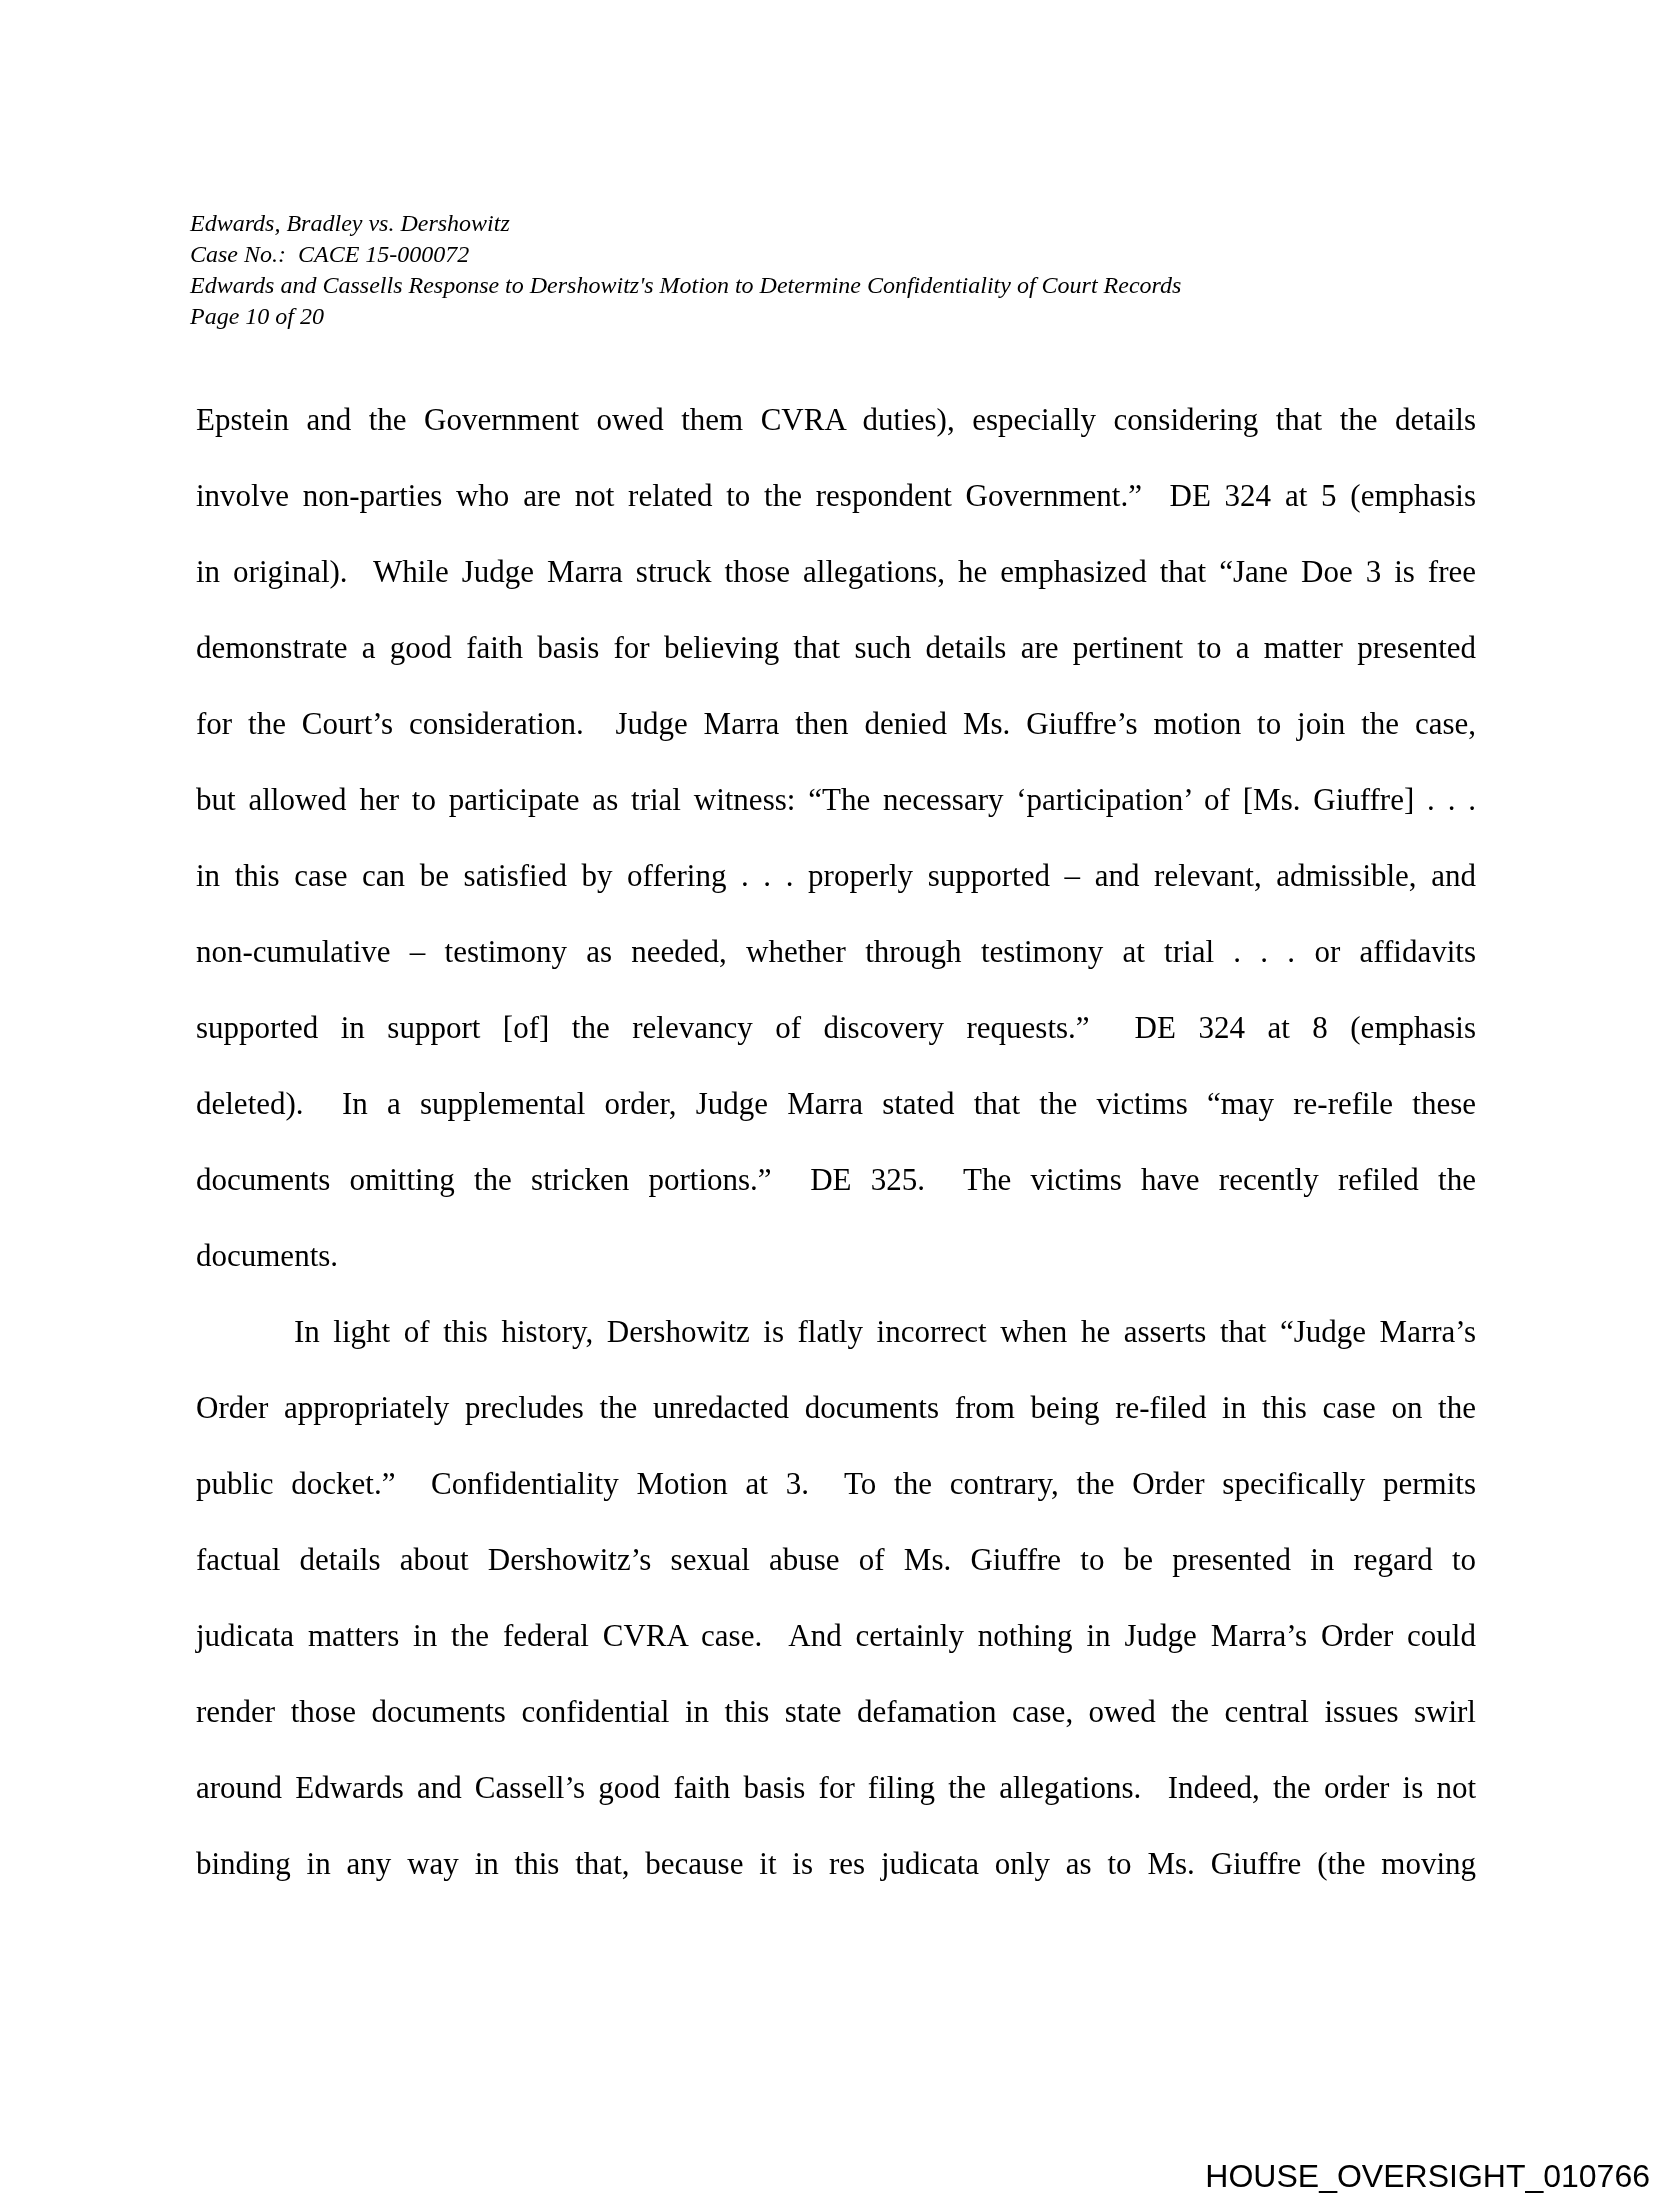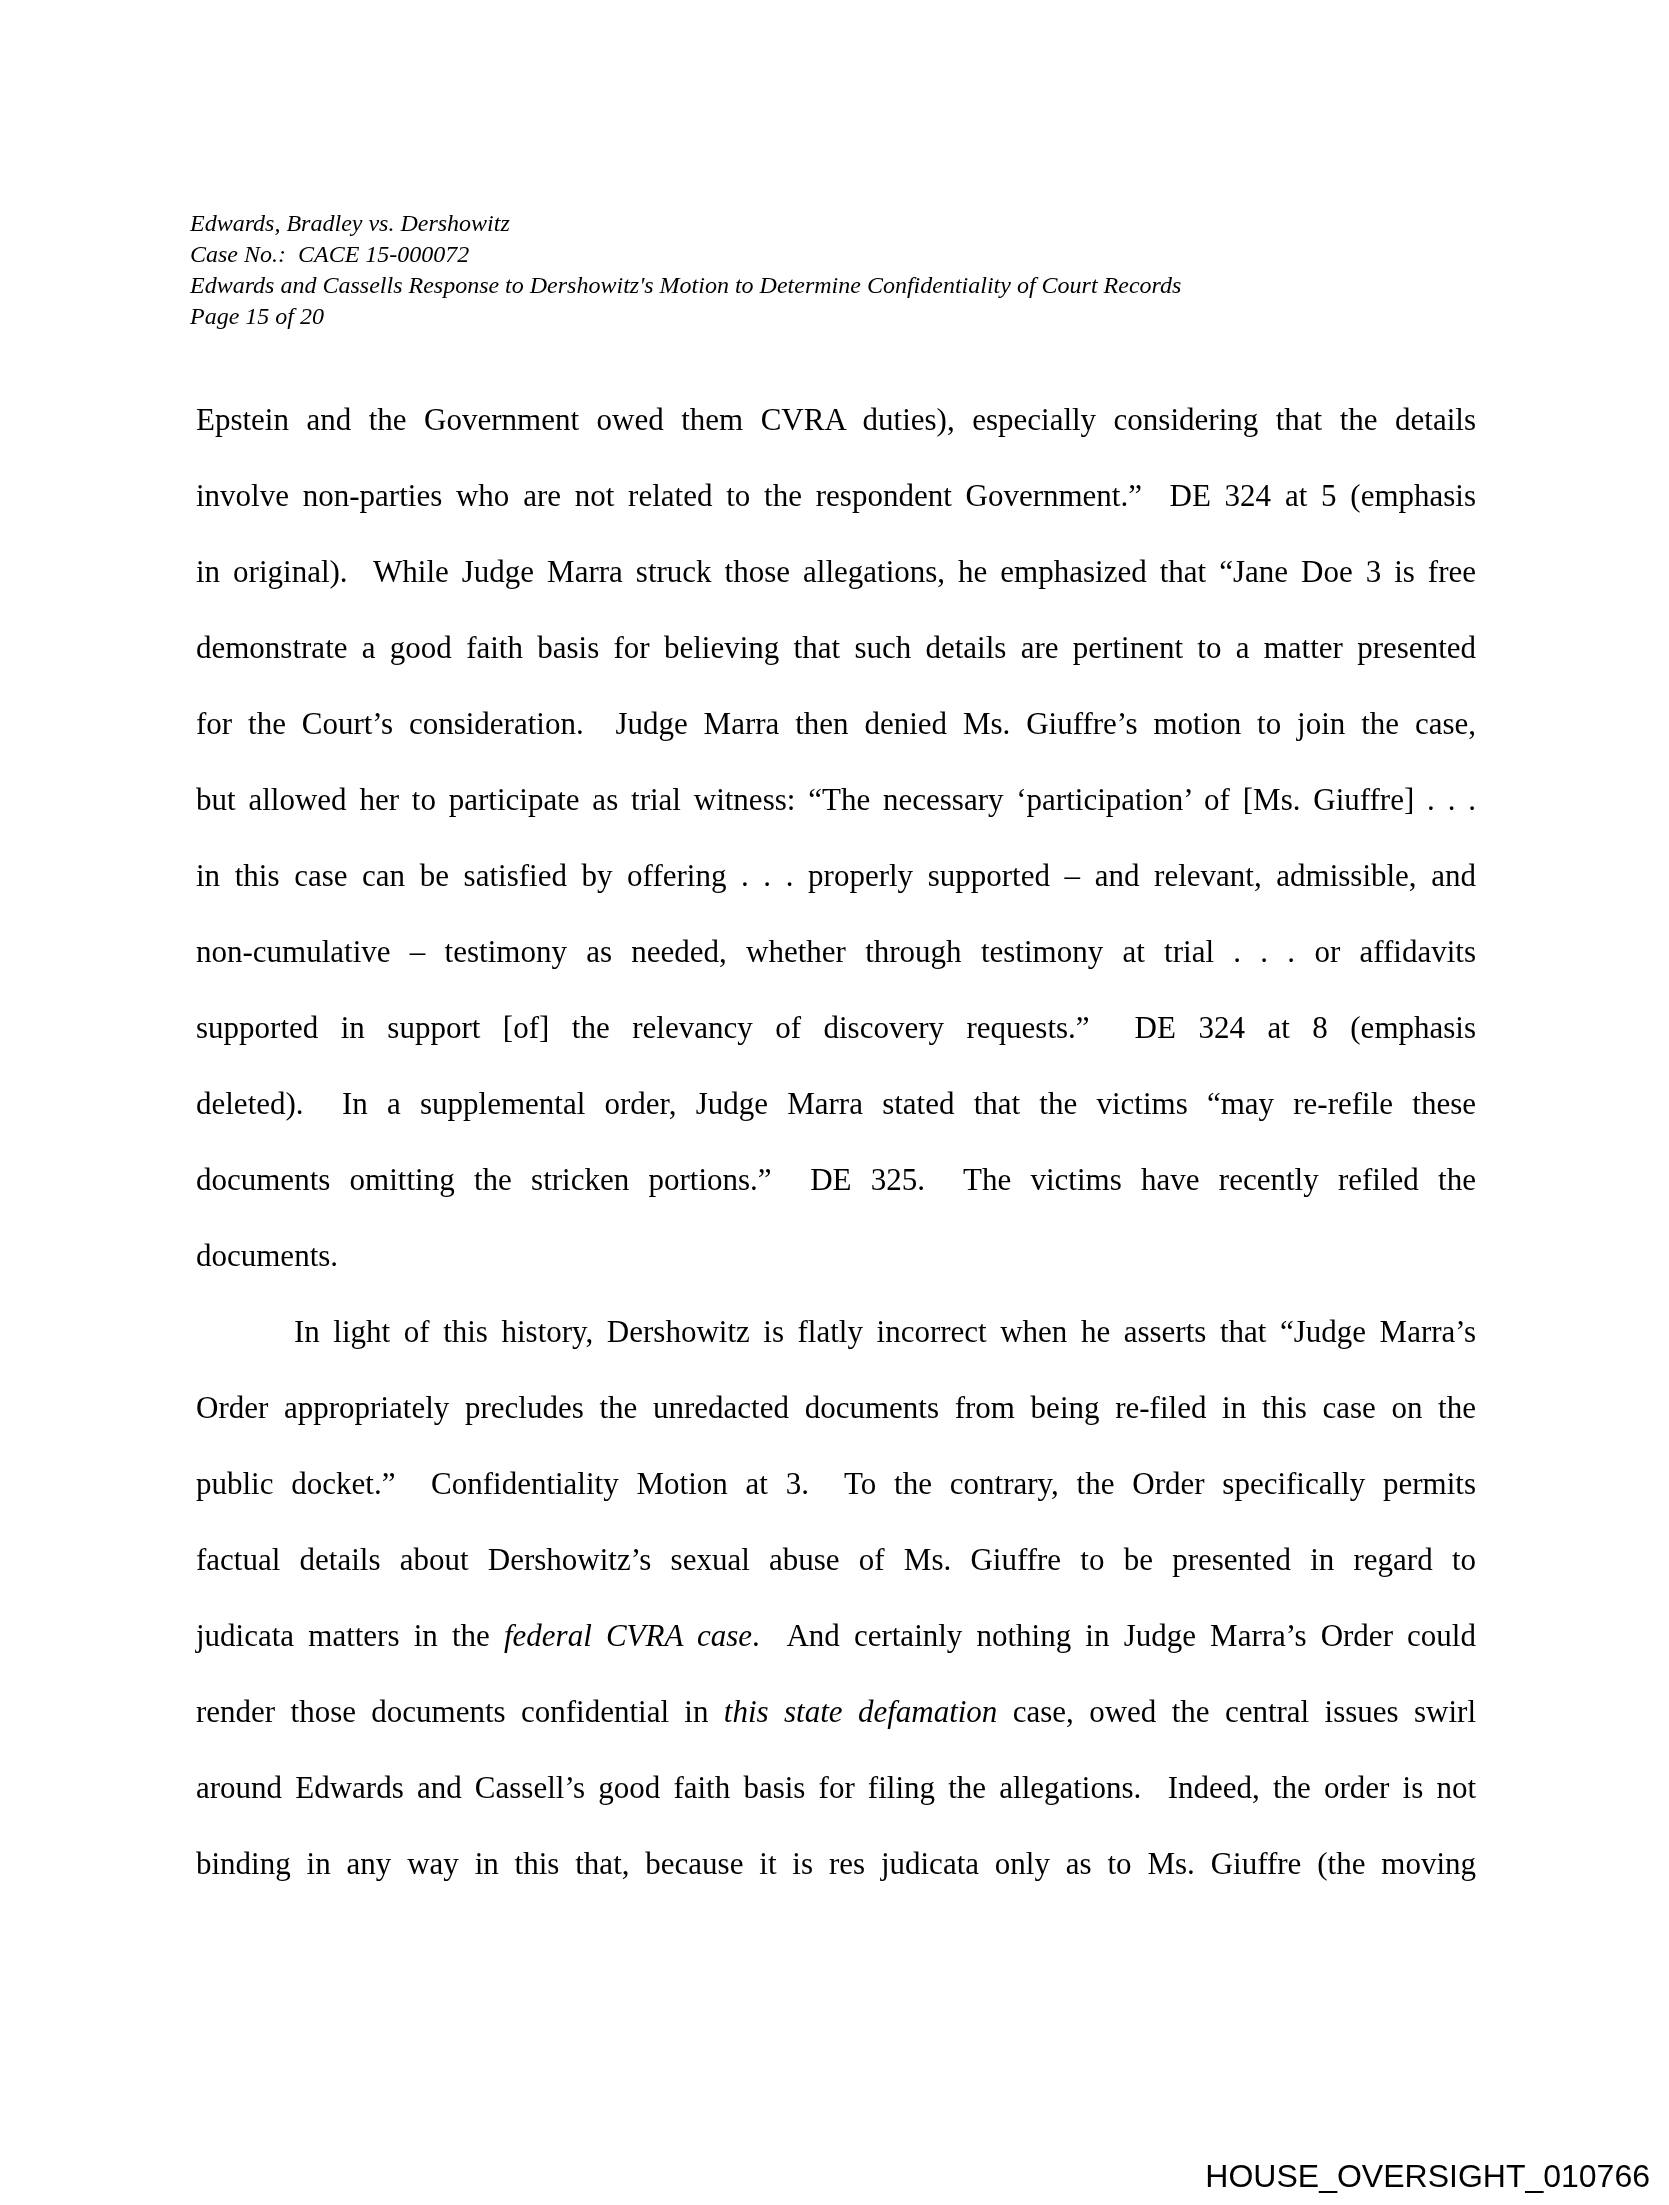--- a/index.html
+++ b/index.html
@@ -45,21 +45,20 @@
     text-align: justify;
     text-align-last: justify;
   }
   .line.lastline {
     text-align-last: left;
   }
   .line.indent {
     text-indent: 98px;
   }
   .run-italic {
-    font-style: italic;
   }
   .bates {
     position: absolute;
     top: 2158px;
     right: 19px;
     font-family: "Liberation Sans", sans-serif;
     font-size: 32px;
     line-height: 37px;
     color: #000000;
     white-space: nowrap;
@@ -67,21 +66,21 @@
 </style>
 </head>
 <body>
 
 <div class="page">
 
   <div class="doc-header">
     <div>Edwards, Bradley vs. Dershowitz</div>
     <div>Case No.:&nbsp; CACE 15-000072</div>
     <div>Edwards and Cassells Response to Dershowitz's Motion to Determine Confidentiality of Court Records</div>
-    <div>Page 15 of 20</div>
+    <div>Page 10 of 20</div>
   </div>
 
   <div class="doc-body">
       <div class="line"><span class="run">Epstein and the Government owed them CVRA duties), especially considering that the details</span></div>
       <div class="line"><span class="run">involve non-parties who are not related to the respondent Government.”&nbsp; DE 324 at 5 (emphasis</span></div>
       <div class="line"><span class="run">in original).&nbsp; While Judge Marra struck those allegations, he emphasized that “Jane Doe 3 is free</span></div>
       <div class="line"><span class="run">demonstrate a good faith basis for believing that such details are pertinent to a matter presented</span></div>
       <div class="line"><span class="run">for the Court’s consideration.&nbsp; Judge Marra then denied Ms. Giuffre’s motion to join the case,</span></div>
       <div class="line"><span class="run">but allowed her to participate as trial witness: “The necessary ‘participation’ of [Ms. Giuffre] . . .</span></div>
       <div class="line"><span class="run">in this case can be satisfied by offering . . . properly supported – and relevant, admissible, and</span></div>

